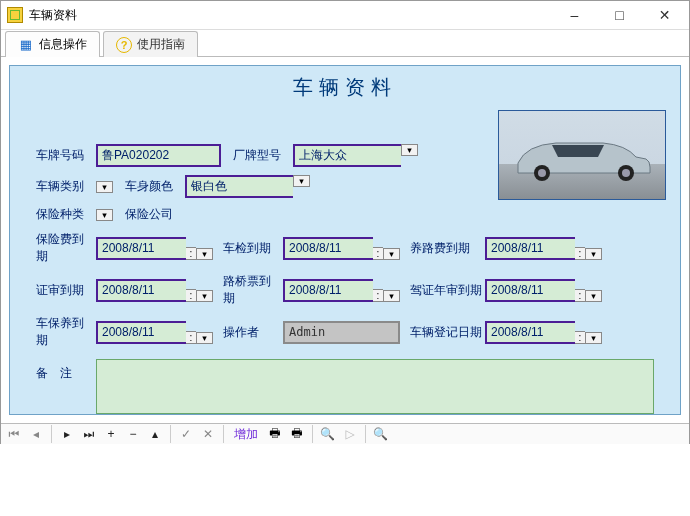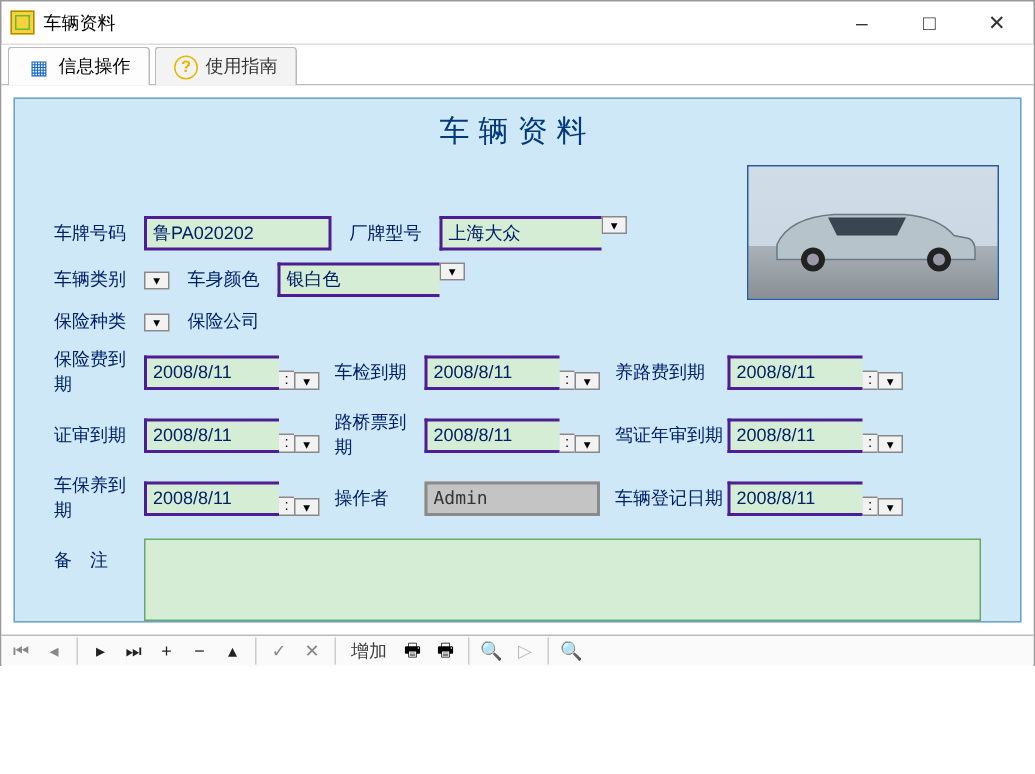--- a/index.html
+++ b/index.html
@@ -36,21 +36,21 @@
   .date .ddbtn{width:17px;background:#f2f2f2;border:1px solid #888;display:flex;align-items:center;justify-content:center;font-size:9px;}
   .car-img { position:absolute; right:14px; top:44px; width:168px; height:90px; border:1px solid #2a5a9a; background:linear-gradient(#d0dce6 0%, #cbd7e2 60%, #aab2b9 60%, #898f94 100%); display:flex; align-items:center; justify-content:center; }
   .car-svg{width:148px;height:60px;}
   .remarks { display:flex; margin:10px 0 0; }
   .remarks .lbl{width:60px;padding-top:6px;}
   .remarks .area{flex:1;height:55px;background:#d5ecd5;border:1px solid #6aa86a;}
   .statusbar { height:26px; border-top:1px solid #bbb; display:flex; align-items:center; padding:0 4px; gap:4px; background:#fafafa; }
   .sbtn { min-width:18px; height:20px; display:flex; align-items:center; justify-content:center; font-size:12px; color:#888; padding:0 2px;}
   .sbtn.enabled{color:#222;}
   .sdiv{width:1px;height:18px;background:#ccc;margin:0 2px;}
-  .statusbar .label{font-size:12px;color:#404040;padding:0 4px;}
+  .statusbar .label{font-size:12px;color:#6d28d9;padding:0 4px;}
   .sicon{width:18px;height:18px;display:flex;align-items:center;justify-content:center;}
 </style>
 </head>
 <body>
 
 <div class="window">
   <div class="titlebar">
     <div class="app-icon"></div>
     <div class="title">车辆资料</div>
     <div class="winbtns">

